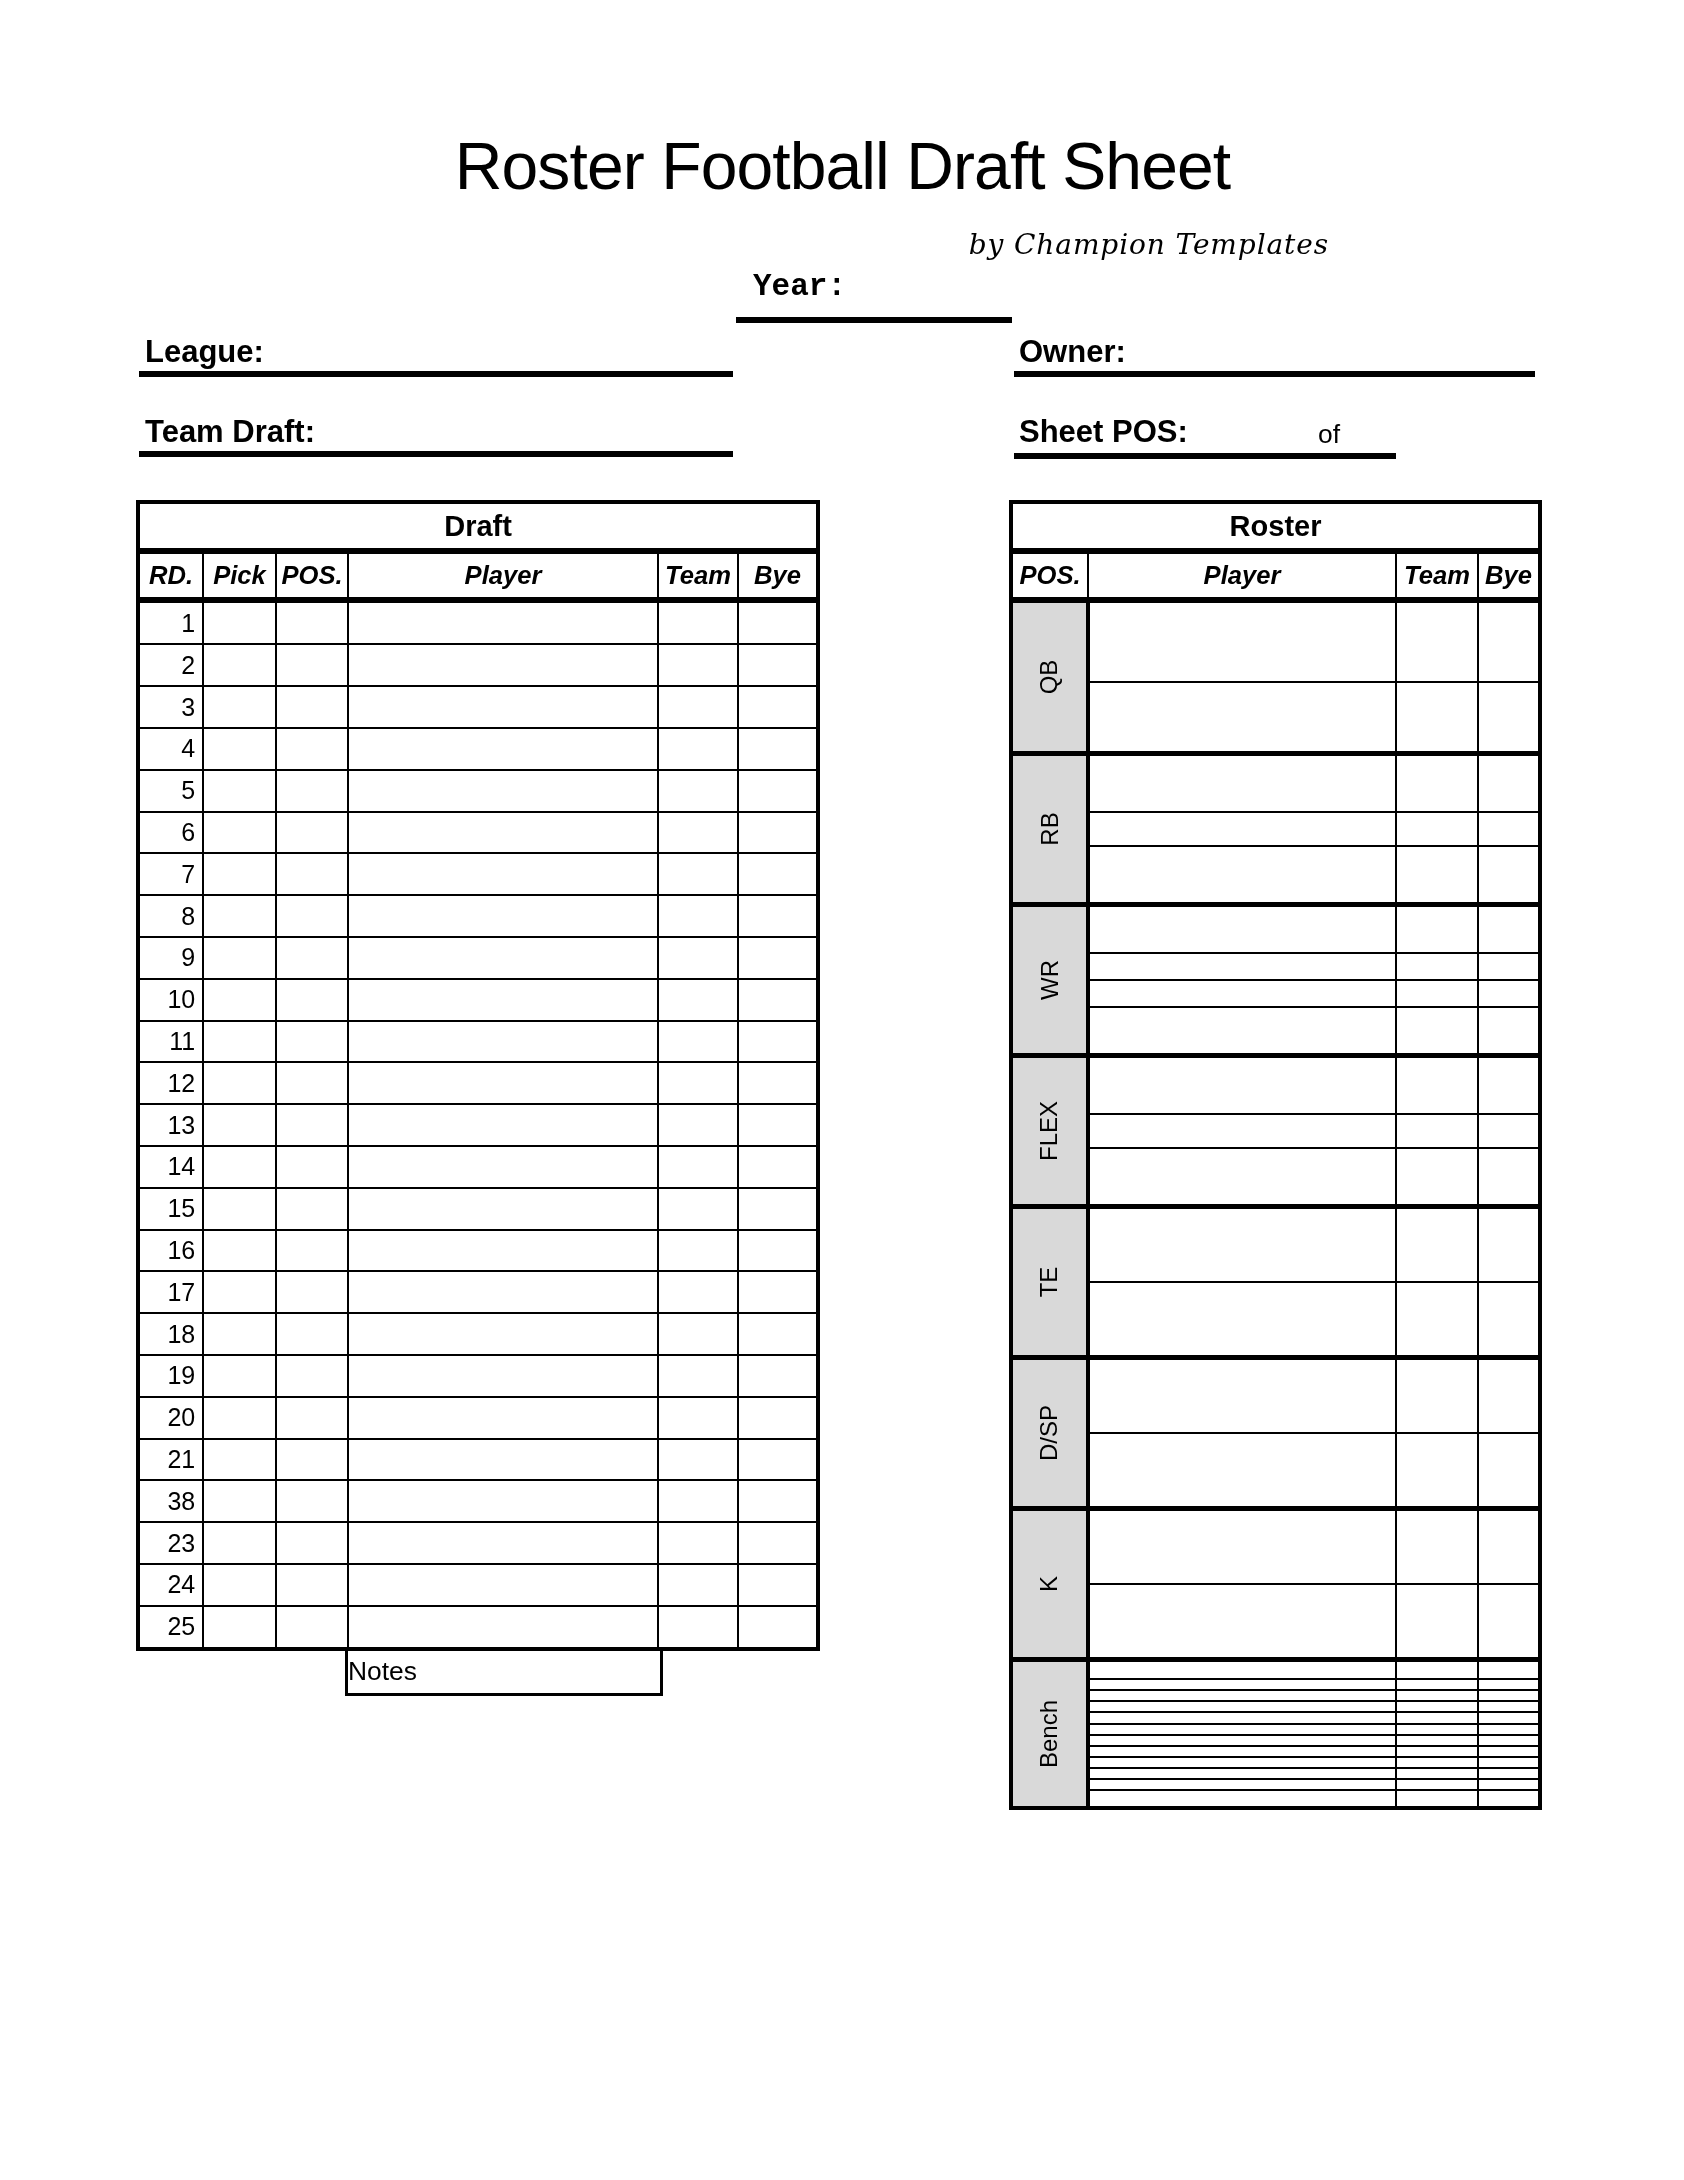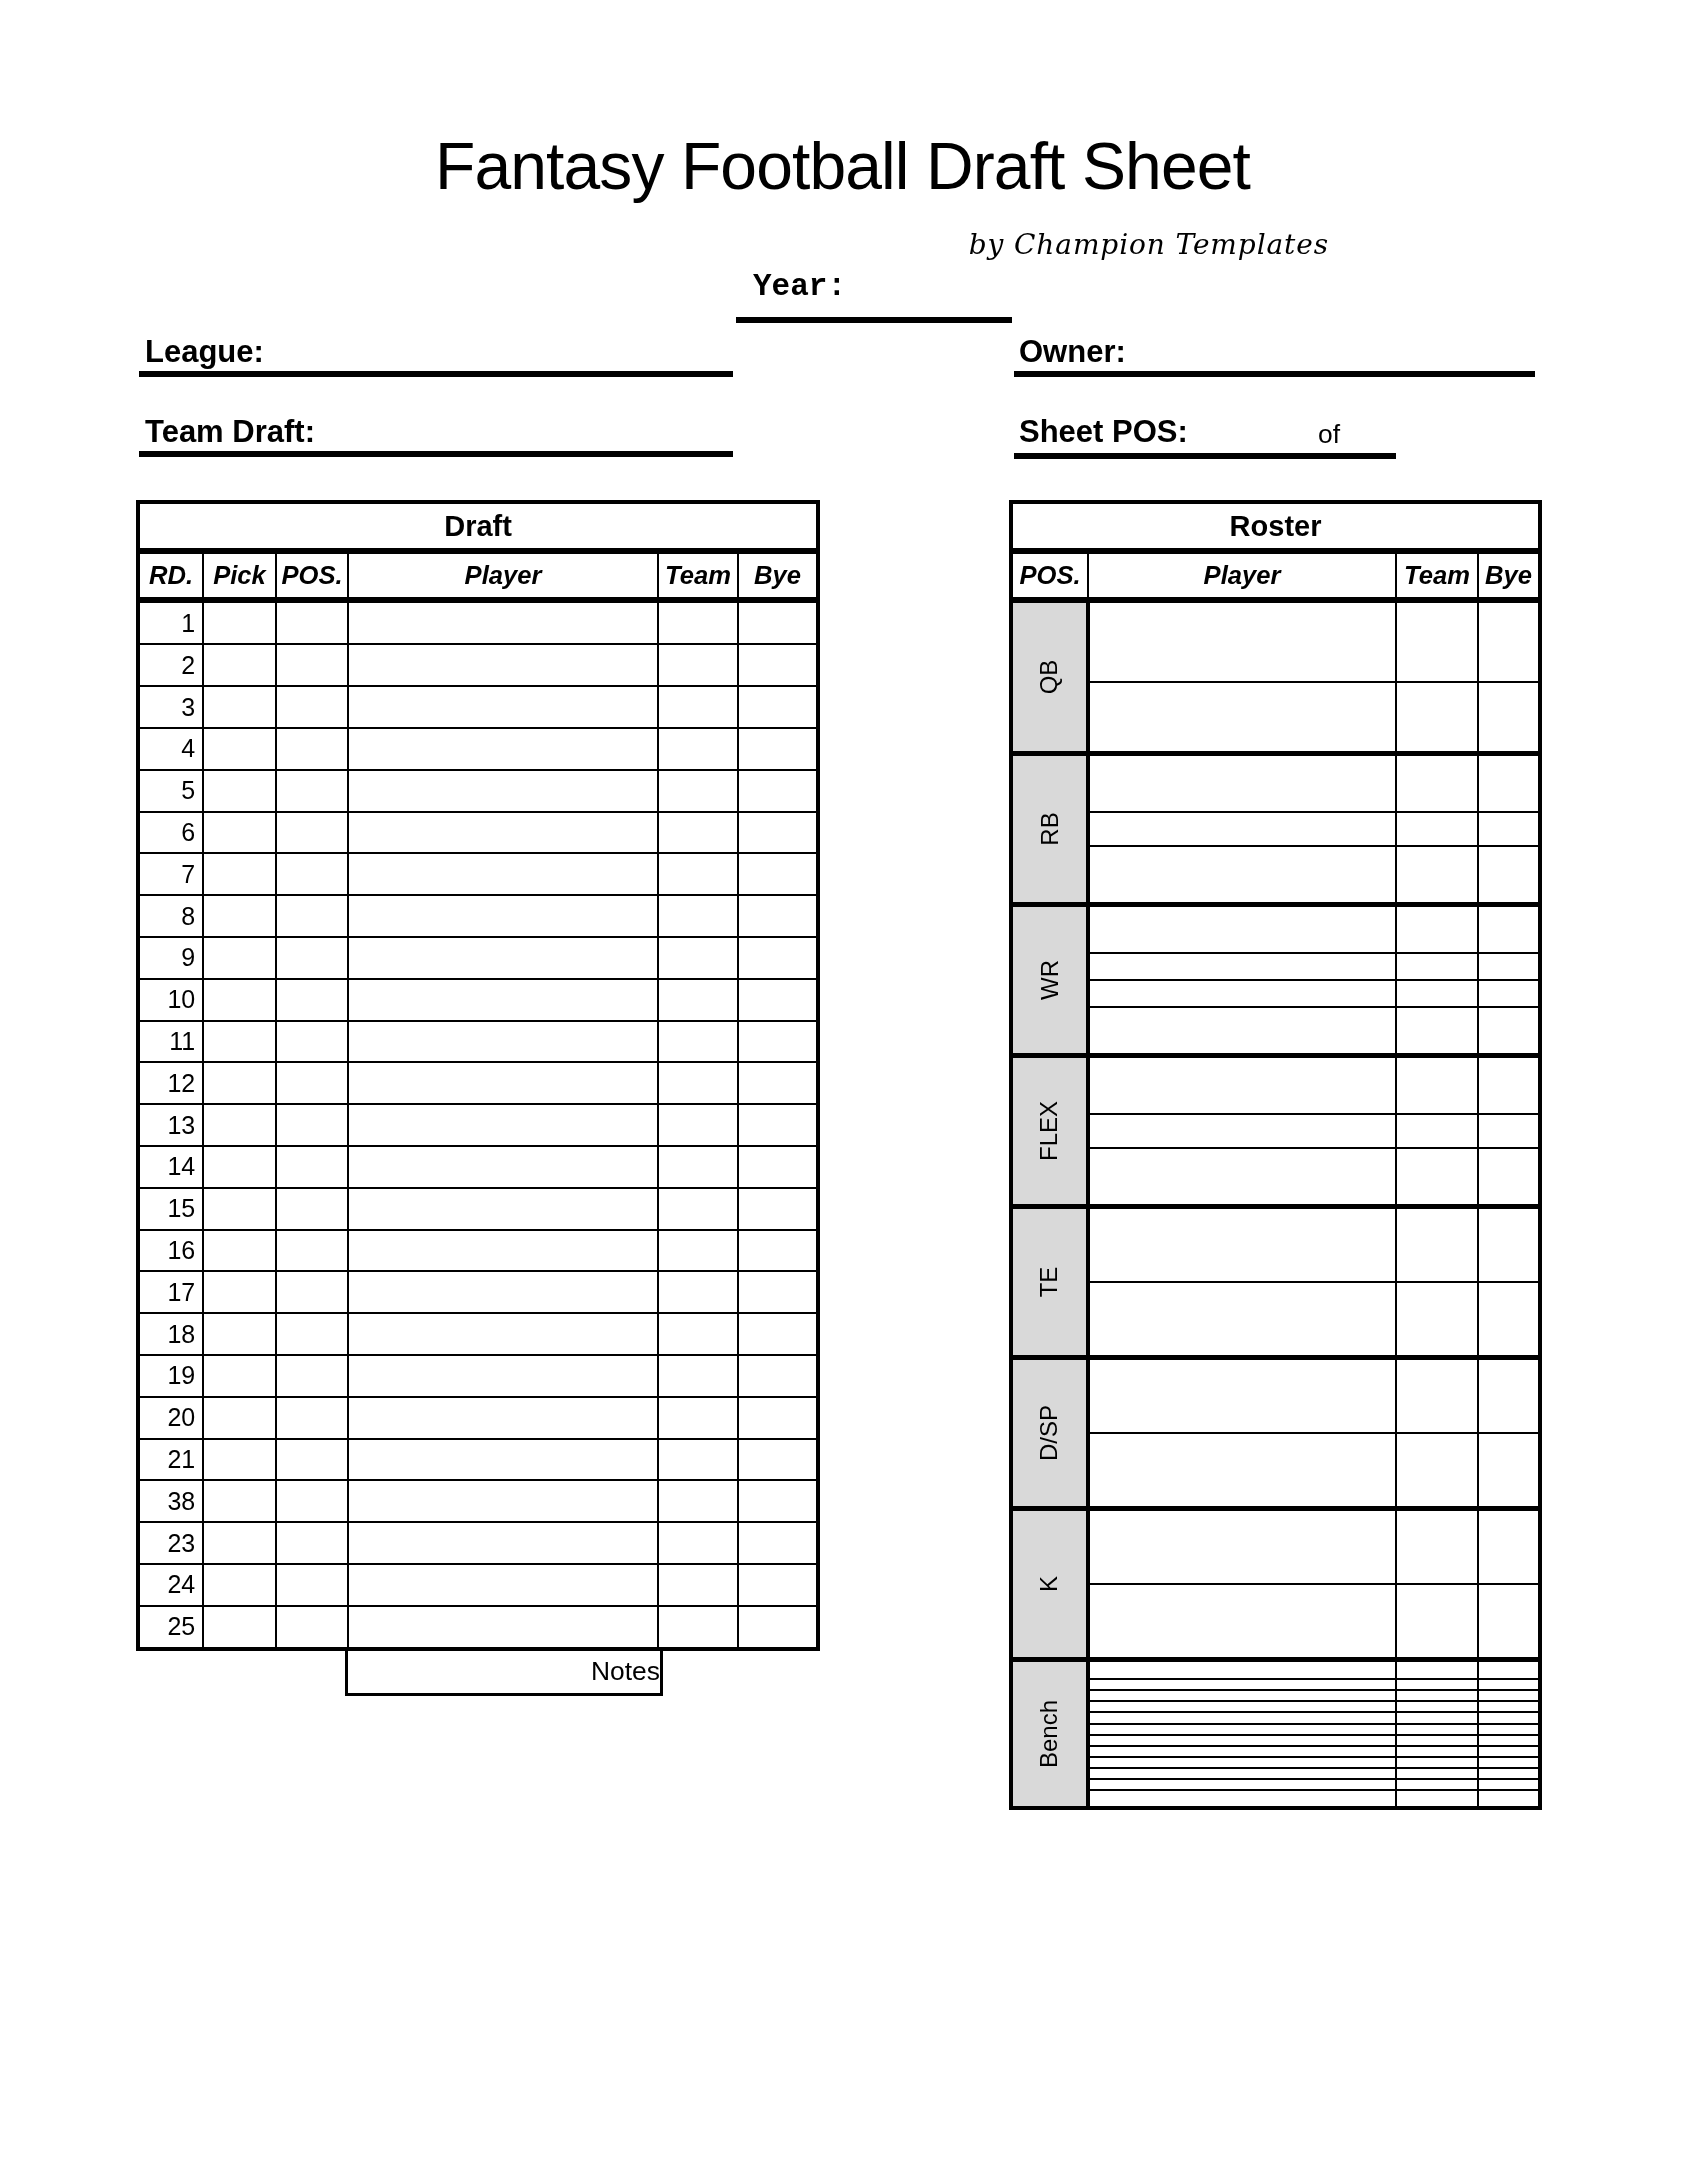--- a/index.html
+++ b/index.html
@@ -113,30 +113,30 @@
   }
 
   
   .notes-box {
     position: absolute;
     left: 345px; top: 1647px;
     width: 312px; height: 43px;
     border: 3.4px solid #000;
     display: flex;
     align-items: center;
-    justify-content: flex-end;
+    justify-content: flex-start;
     font-size: 26.4px;
   }
 </style>
 </head>
 <body>
 
 <div class="page">
 
-  <div class="title">Fantasy Football Draft Sheet</div>
+  <div class="title">Roster Football Draft Sheet</div>
   <div class="byline">by Champion Templates</div>
 
   <div class="field-label" id="year-label">Year:</div>
   <div class="field-line" id="year-line"></div>
 
   <div class="field-label" id="league-label">League:</div>
   <div class="field-line" id="league-line"></div>
 
   <div class="field-label" id="owner-label">Owner:</div>
   <div class="field-line" id="owner-line"></div>

